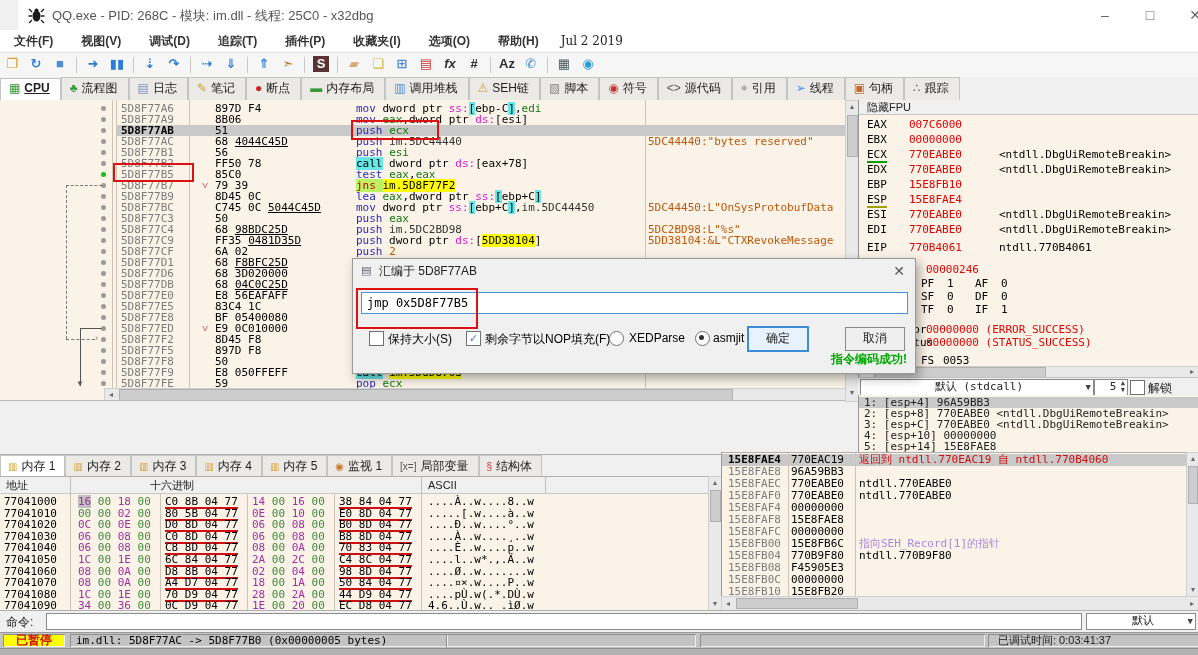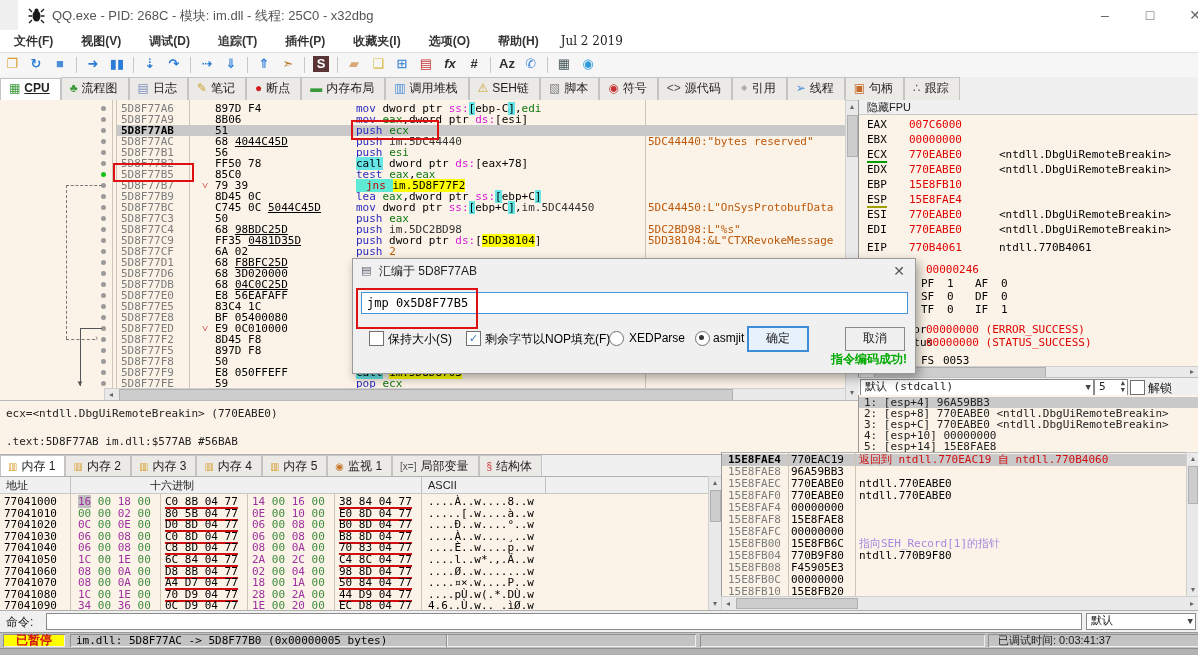--- a/index.html
+++ b/index.html
@@ -27,38 +27,38 @@
   .dot.bp{background:#18c018;}
   .da{position:absolute;left:121px;color:#7c7c7c;}
   .da.selad{color:#000;font-weight:bold;}
   .db{position:absolute;left:215px;color:#000;}
   .db u{text-decoration:underline;}
   .jmark{position:absolute;left:202px;color:#c00000;}
   .di{position:absolute;left:356px;color:#000;}
   .dc{position:absolute;left:648px;color:#bd5708;white-space:pre;overflow:hidden;width:195px;}
   .c-m{color:#2a2ac0;} .c-s{color:#d818d8;} .c-r{color:#117711;} .c-i{color:#333;}
   .c-n{color:#b85c00;} .c-k{color:#000;}
-  .c-jm{color:#c80000;background:#5eead4;padding-left:10px;} .c-jt{color:#000;background:#ffff00;}
+  .c-jm{color:#c80000;background:#bef264;} .c-jt{color:#000;background:#ffff00;}
   .c-c{color:#000;background:#66e6e6;} .c-y{color:#000;background:#ffff00;} .c-b{color:#000;background:#66e6e6;}
   .vline{position:absolute;width:1px;background:#cfc5b4;}
   .jl{position:absolute;border:0 dashed #777;}
   .jls{position:absolute;border:0 solid #555;}
   
   .sb{position:absolute;background:#e9e9e9;border:1px solid #cfcfcf;}
   .sbthumb{position:absolute;background:#cdcdcd;border:1px solid #b0b0b0;}
   .sbarrow{position:absolute;color:#666;font-size:8px;text-align:center;width:12px;line-height:12px;}
   #infopane{position:absolute;left:0;top:400px;width:858px;height:54px;background:#fbf3e7;border-top:1px solid #b8b8b8;border-bottom:1px solid #b8b8b8;font-family:"DejaVu Sans Mono",monospace;font-size:11px;}
   
   #regs{position:absolute;left:858px;top:100px;width:340px;height:295px;background:#fbf3e7;border-left:1px solid #999;}
   #fpubar{position:absolute;left:0;top:0;width:340px;height:14px;background:#f0f0f0;border-bottom:1px solid #c8c8c8;font-size:11px;padding-left:8px;line-height:14px;}
   .rrow{position:absolute;font-family:"DejaVu Sans Mono",monospace;font-size:11px;line-height:12px;white-space:pre;}
   .rn{color:#000;} .rv{color:#e00000;} .rs{color:#000;}
   .u-g{border-bottom:2px solid #00a000;} .u-o{border-bottom:2px solid #a0a000;}
   #combo-row{position:absolute;left:858px;top:377px;width:340px;height:18px;background:#f0f0f0;border-top:1px solid #c0c0c0;}
-  .combo{position:absolute;background:#fff;border:1px solid #8a8a8a;font-size:11px;line-height:14px;padding-left:4px;font-family:"DejaVu Sans Mono",monospace;}
+  .combo{position:absolute;background:#fff;border:1px solid #8a8a8a;font-size:11px;line-height:14px;padding-left:4px;font-family:"DejaVu Sans Mono",monospace;text-align:center;}
   .comboarrow{position:absolute;right:2px;top:0;color:#444;font-size:9px;}
   #args{position:absolute;left:858px;top:395px;width:340px;height:57px;background:#fbf3e7;border-left:1px solid #999;overflow:hidden;}
   .argrow{position:absolute;left:0;width:340px;height:11px;line-height:11px;font-family:"DejaVu Sans Mono",monospace;font-size:11px;white-space:pre;padding-left:5px;}
   .argsel{background:#c9c9c9;}
   
   #btabs{position:absolute;left:0;top:454px;width:721px;height:22px;background:#f0f0f0;border-top:1px solid #b0b0b0;white-space:nowrap;}
   .btab{display:inline-block;height:18px;padding:2px 9px 0 7px;border:1px solid #c4c4c4;border-bottom:none;background:#eceae6;font-size:12px;}
   .btab.active{background:#fff;}
   #dump{position:absolute;left:0;top:476px;width:708px;height:134px;background:#fbf3e7;border-top:1px solid #b0b0b0;overflow:hidden;}
   #dumphead{position:absolute;left:0;top:0;width:708px;height:16px;background:#f0f0f0;border-bottom:1px solid #c8c8c8;font-size:11px;line-height:16px;}
@@ -171,24 +171,20 @@
       <div class="sbthumb" style="left:14px;top:0;width:612px;height:10px"></div>
     </div>
   </div>
 
   <div class="sb" style="left:845px;top:100px;width:13px;height:300px">
     <div class="sbarrow" style="left:0;top:0">▴</div>
     <div class="sbthumb" style="left:1px;top:14px;width:9px;height:40px"></div>
     <div class="sbarrow" style="left:0;top:286px">▾</div>
   </div>
 
-  <div id="infopane">
-    <div class="abs" style="left:6px;top:6px">ecx=&lt;ntdll.DbgUiRemoteBreakin&gt;  (770EABE0)</div>
-    <div class="abs" style="left:6px;top:34px">.text:5D8F77AB im.dll:$577AB #56BAB</div>
-  </div>
 
   <div id="regs">
     <div id="fpubar">隐藏FPU</div>
     <div id="regrows">
         <div class="rrow" style="top: 19px; left: 0px;"><span class="rn" style="position: absolute; left: 8px;">EAX</span><span class="rv" style="position: absolute; left: 50px;">007C6000</span></div>
         <div class="rrow" style="top: 34px; left: 0px;"><span class="rn" style="position: absolute; left: 8px;">EBX</span><span class="rv" style="position: absolute; left: 50px;">00000000</span></div>
         <div class="rrow" style="top: 49px; left: 0px;"><span class="rn u-g" style="position: absolute; left: 8px;">ECX</span><span class="rv" style="position: absolute; left: 50px;">770EABE0</span><span class="rs" style="position: absolute; left: 140px;">&lt;ntdll.DbgUiRemoteBreakin&gt;</span></div>
         <div class="rrow" style="top: 64px; left: 0px;"><span class="rn" style="position: absolute; left: 8px;">EDX</span><span class="rv" style="position: absolute; left: 50px;">770EABE0</span><span class="rs" style="position: absolute; left: 140px;">&lt;ntdll.DbgUiRemoteBreakin&gt;</span></div>
         <div class="rrow" style="top: 79px; left: 0px;"><span class="rn" style="position: absolute; left: 8px;">EBP</span><span class="rv" style="position: absolute; left: 50px;">15E8FB10</span></div>
         <div class="rrow" style="top: 94px; left: 0px;"><span class="rn u-o" style="position: absolute; left: 8px;">ESP</span><span class="rv" style="position: absolute; left: 50px;">15E8FAE4</span></div>

